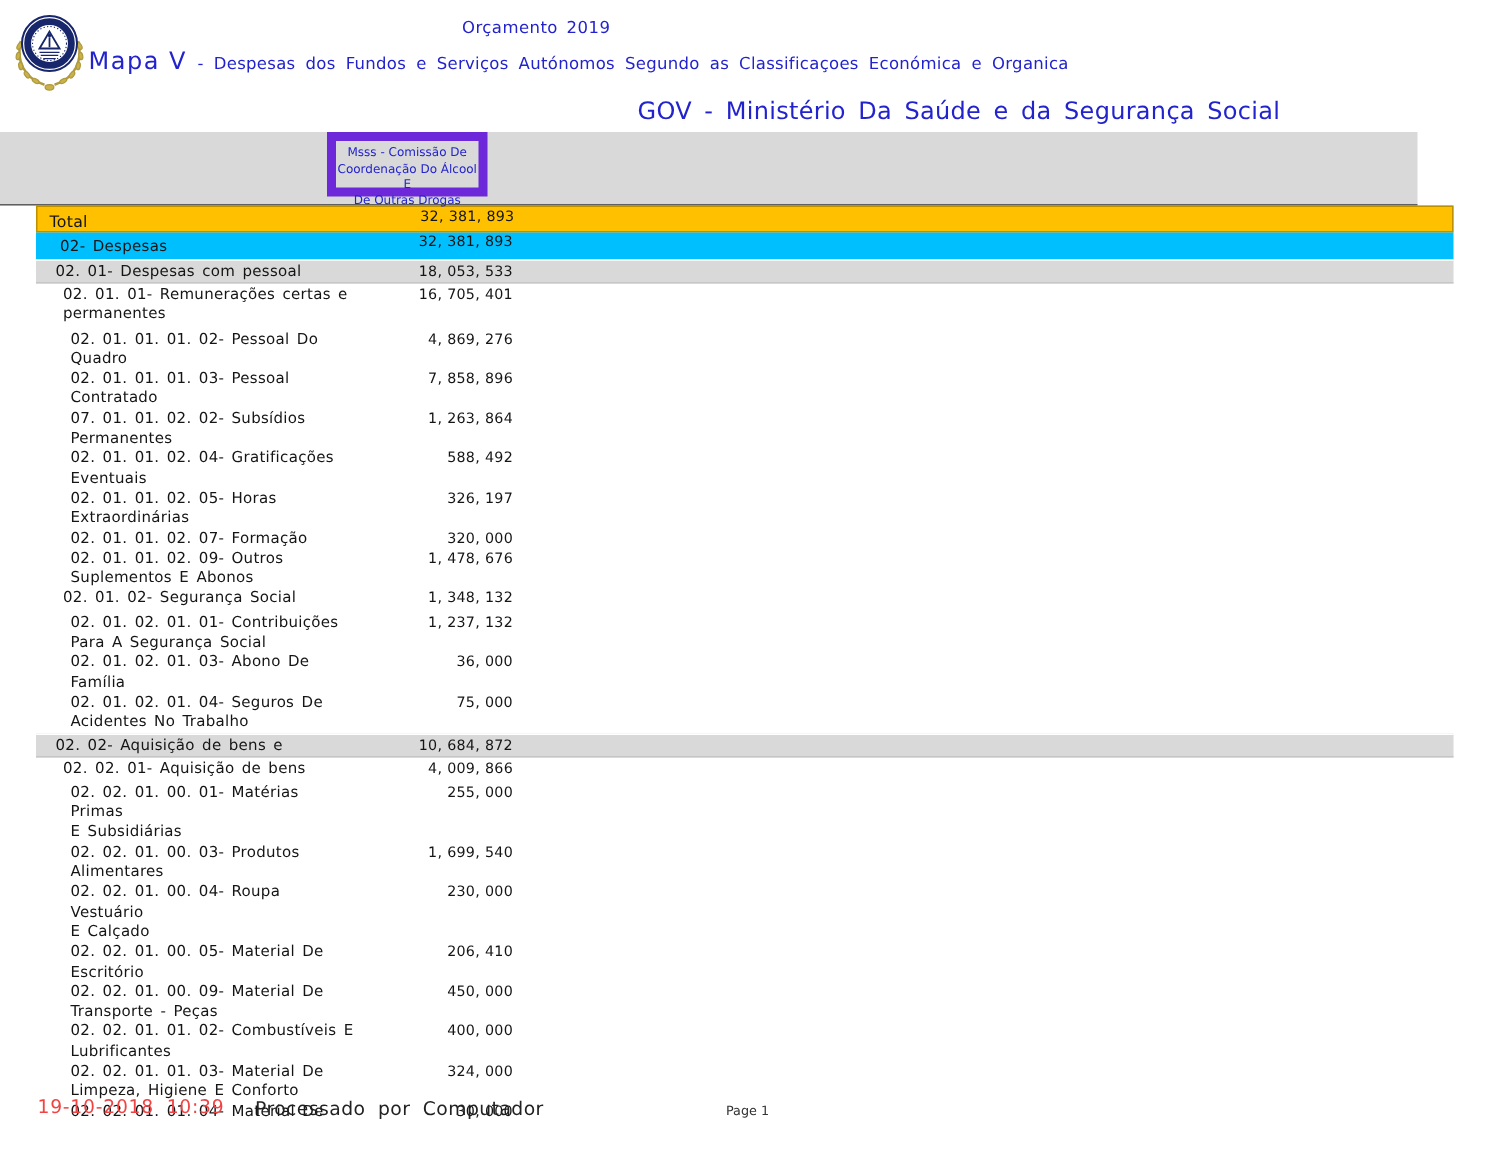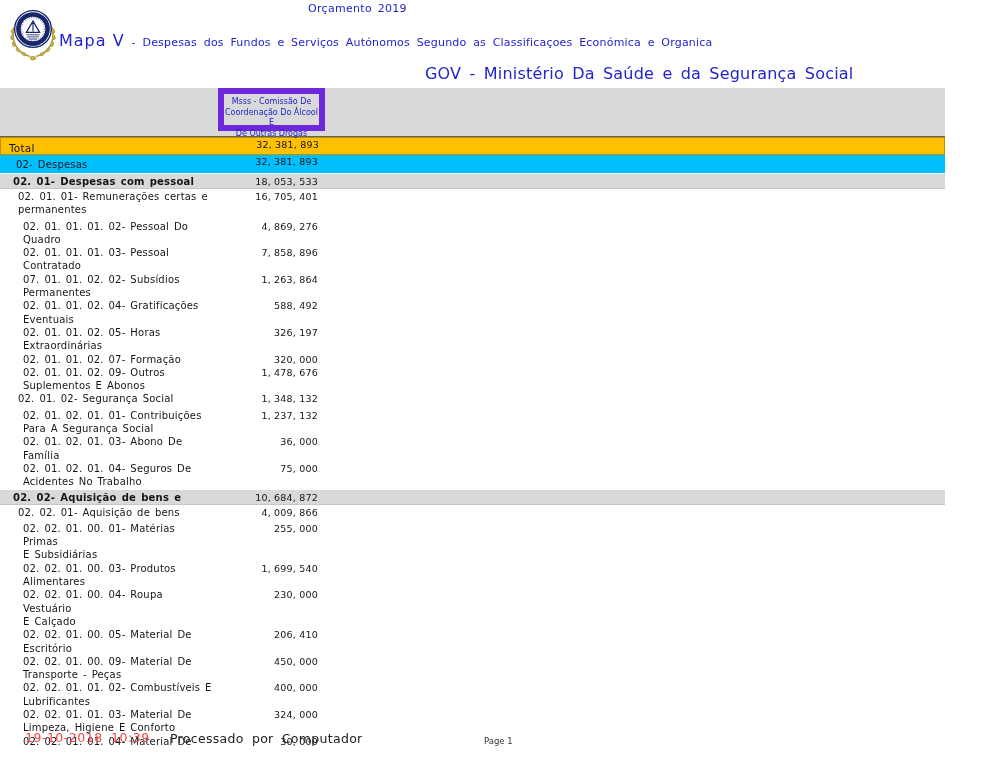--- a/index.html
+++ b/index.html
@@ -13,21 +13,21 @@
     overflow: hidden;
   }
   
   .logo {
     position: absolute;
     left: 8px; top: 5px;
     width: 50px; height: 58px;
   }
   .title-orcamento {
     position: absolute;
-    left: 308px; top: 2px;
+    left: 308px; top: 12px;
     font-size: 11px;
     color: var(--blue_text, #2323ce);
     word-spacing: 2px;
     letter-spacing: 0.3px;
   }
   .mapa-line {
     position: absolute;
     left: 59px; top: 31px;
     display: flex;
     align-items: baseline;
@@ -64,21 +64,21 @@
     left: 218px; top: 0;
     width: 107px; height: 43px;
     border: 6px solid #6d28d9;
     font-size: 8px;
     line-height: 10.5px;
     padding-top: 3px;
     text-align: center;
     color: var(--blue_text, #2323ce);
     white-space: pre-line;
   }
-  .rows { width: 945px; }
+  .rows { width: 945px; margin-left: 24px; }
   .row {
     display: flex;
     align-items: flex-start;
     width: 945px;
     color: #151515;
   }
   .cell-label {
     width: 212px;
     font-size: 10px;
     line-height: 13.3px;
@@ -88,21 +88,21 @@
   }
   .cell-value {
     width: 106px;
     text-align: right;
     font-size: 9.5px;
     line-height: 12px;
     padding-top: 1px;
     letter-spacing: 0.2px;
   }
   .level-0 .cell-label { padding-left: 8px; }
-  .level-1 .cell-label { padding-left: 13px; font-weight: bold; }
+  .level-1 .cell-label { padding-left: 13px; }
   .level-2 .cell-label { padding-left: 18px; }
   .level-3 .cell-label { padding-left: 23px; }
   .style-total {
     background: var(--amber, #ffc000);
     height: 18px;
     border: 1px solid #bd9000;
   }
   .style-total .cell-label { padding-top: 4px; font-size: 10.5px; }
   .style-total .cell-value { padding-top: 1px; }
   .style-despesas {

